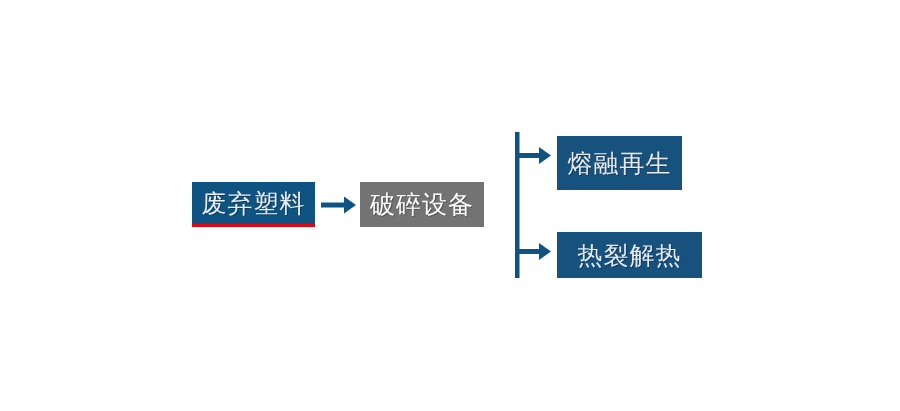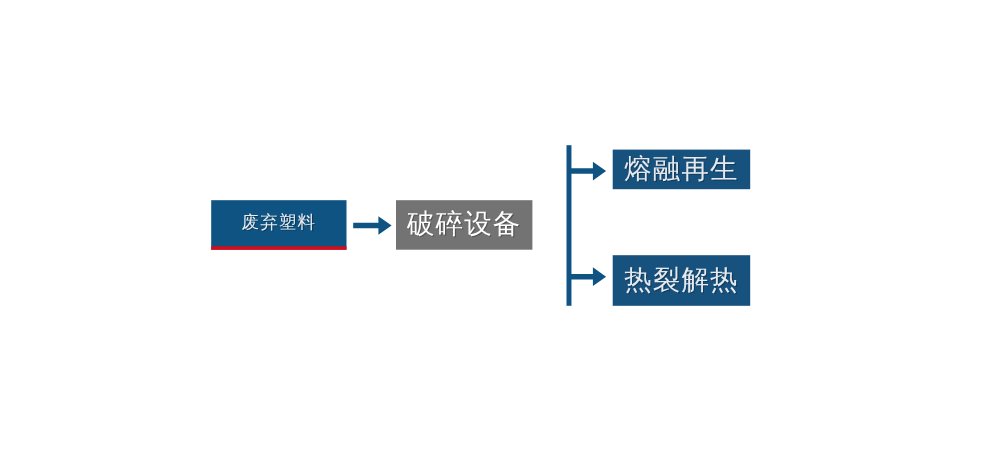--- a/index.html
+++ b/index.html
@@ -40,51 +40,51 @@
   #node-waste {
     left: 192px;
     top: 182px;
     width: 123px;
     height: 45px;
     background: #0F5382;
     border-bottom: 3px solid #E30613;
   }
   #node-waste .node-label {
     color: #E9ECEF;
-    font-size: 16px;
+    font-size: 25px;
   }
 
   #node-crusher {
     left: 360px;
     top: 182px;
     width: 124px;
     height: 45px;
     background: #737373;
   }
   #node-crusher .node-label {
     color: #FFFFFF;
     font-size: 25px;
   }
 
   #node-remelt {
     left: 557px;
     top: 136px;
     width: 125px;
-    height: 36px;
+    height: 54px;
     background: #17517E;
   }
   #node-remelt .node-label {
     color: #E6EAEE;
     font-size: 25px;
   }
 
   #node-pyrolysis {
     left: 557px;
     top: 232px;
-    width: 125px;
+    width: 145px;
     height: 46px;
     background: #17517E;
   }
   #node-pyrolysis .node-label {
     color: #E6EAEE;
     font-size: 25px;
   }
 
   
   .connector {

